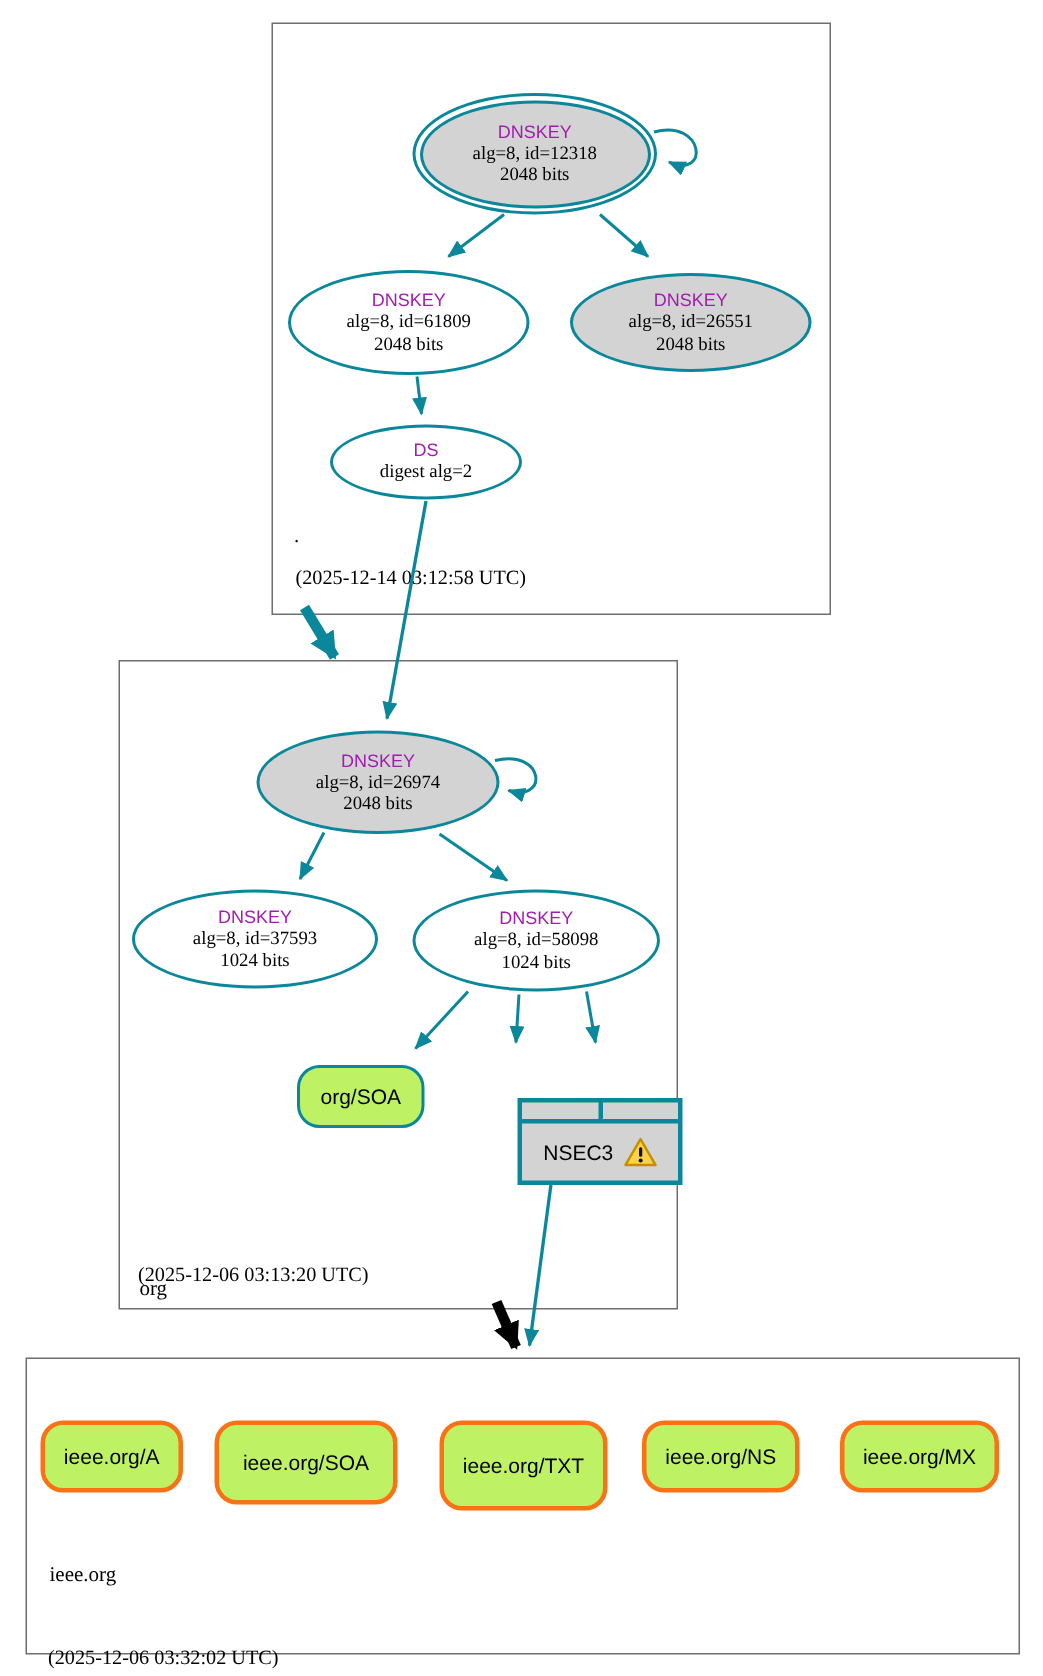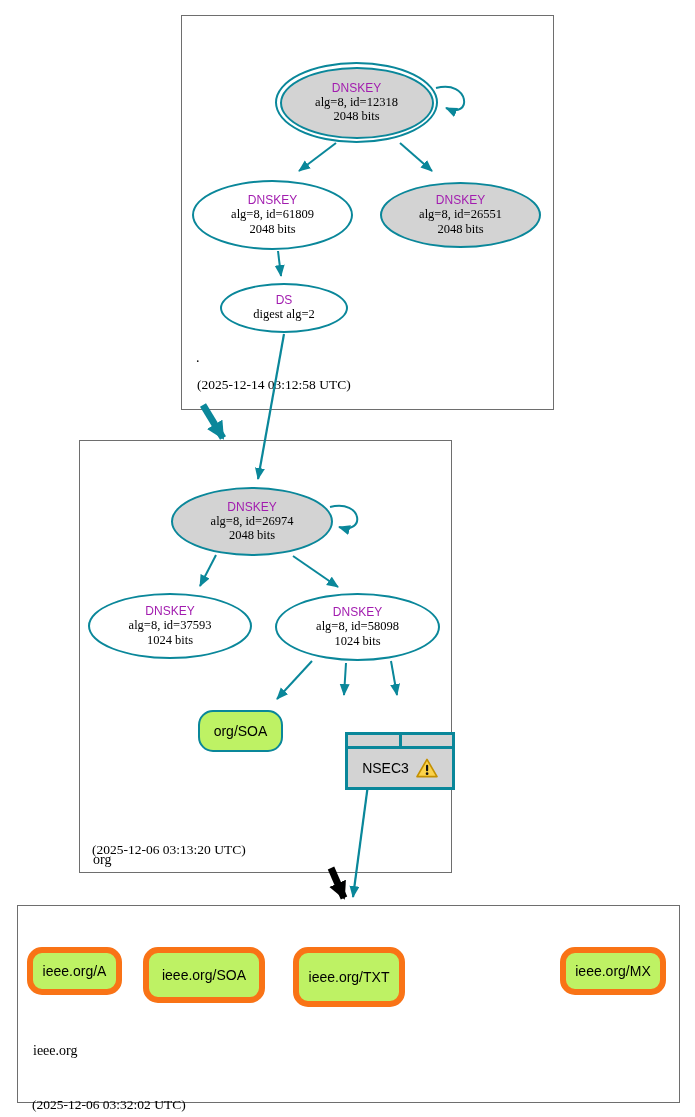--- a/index.html
+++ b/index.html
@@ -71,21 +71,21 @@
   .rrset{
     position:absolute;
     border-radius:15px;
     display:flex;align-items:center;justify-content:center;
     font-size:14px;
     color:#000;
     box-sizing:border-box;
     background:#bef264;
   }
   .rrset.teal{border:2.2px solid #0a879a;}
-  .rrset.black{border:6px solid #f97316;}
+  .rrset.black{border:3px solid #f97316;}
   
   .nsec3{
     position:absolute;
     background:#0a879a;
     padding:3px;
     display:flex;flex-direction:column;
     gap:3px;
     box-sizing:border-box;
   }
   .nsec3-header{display:flex;gap:3px;height:11px;}
@@ -224,17 +224,20 @@
 
   <div class="rrset black" style="left:27px;top:947px;width:95px;height:48px;">
     <span>ieee.org/A</span>
   </div>
   <div class="rrset black" style="left:143px;top:947px;width:122px;height:56px;">
     <span>ieee.org/SOA</span>
   </div>
   <div class="rrset black" style="left:293px;top:947px;width:112px;height:60px;">
     <span>ieee.org/TXT</span>
   </div>
+  <div class="rrset black" style="left:428px;top:947px;width:105px;height:48px;">
+    <span>ieee.org/NS</span>
+  </div>
   <div class="rrset black" style="left:560px;top:947px;width:106px;height:48px;text-align:right;">
     <span>ieee.org/MX</span>
   </div>
 
 </div>
 
 </body></html>

